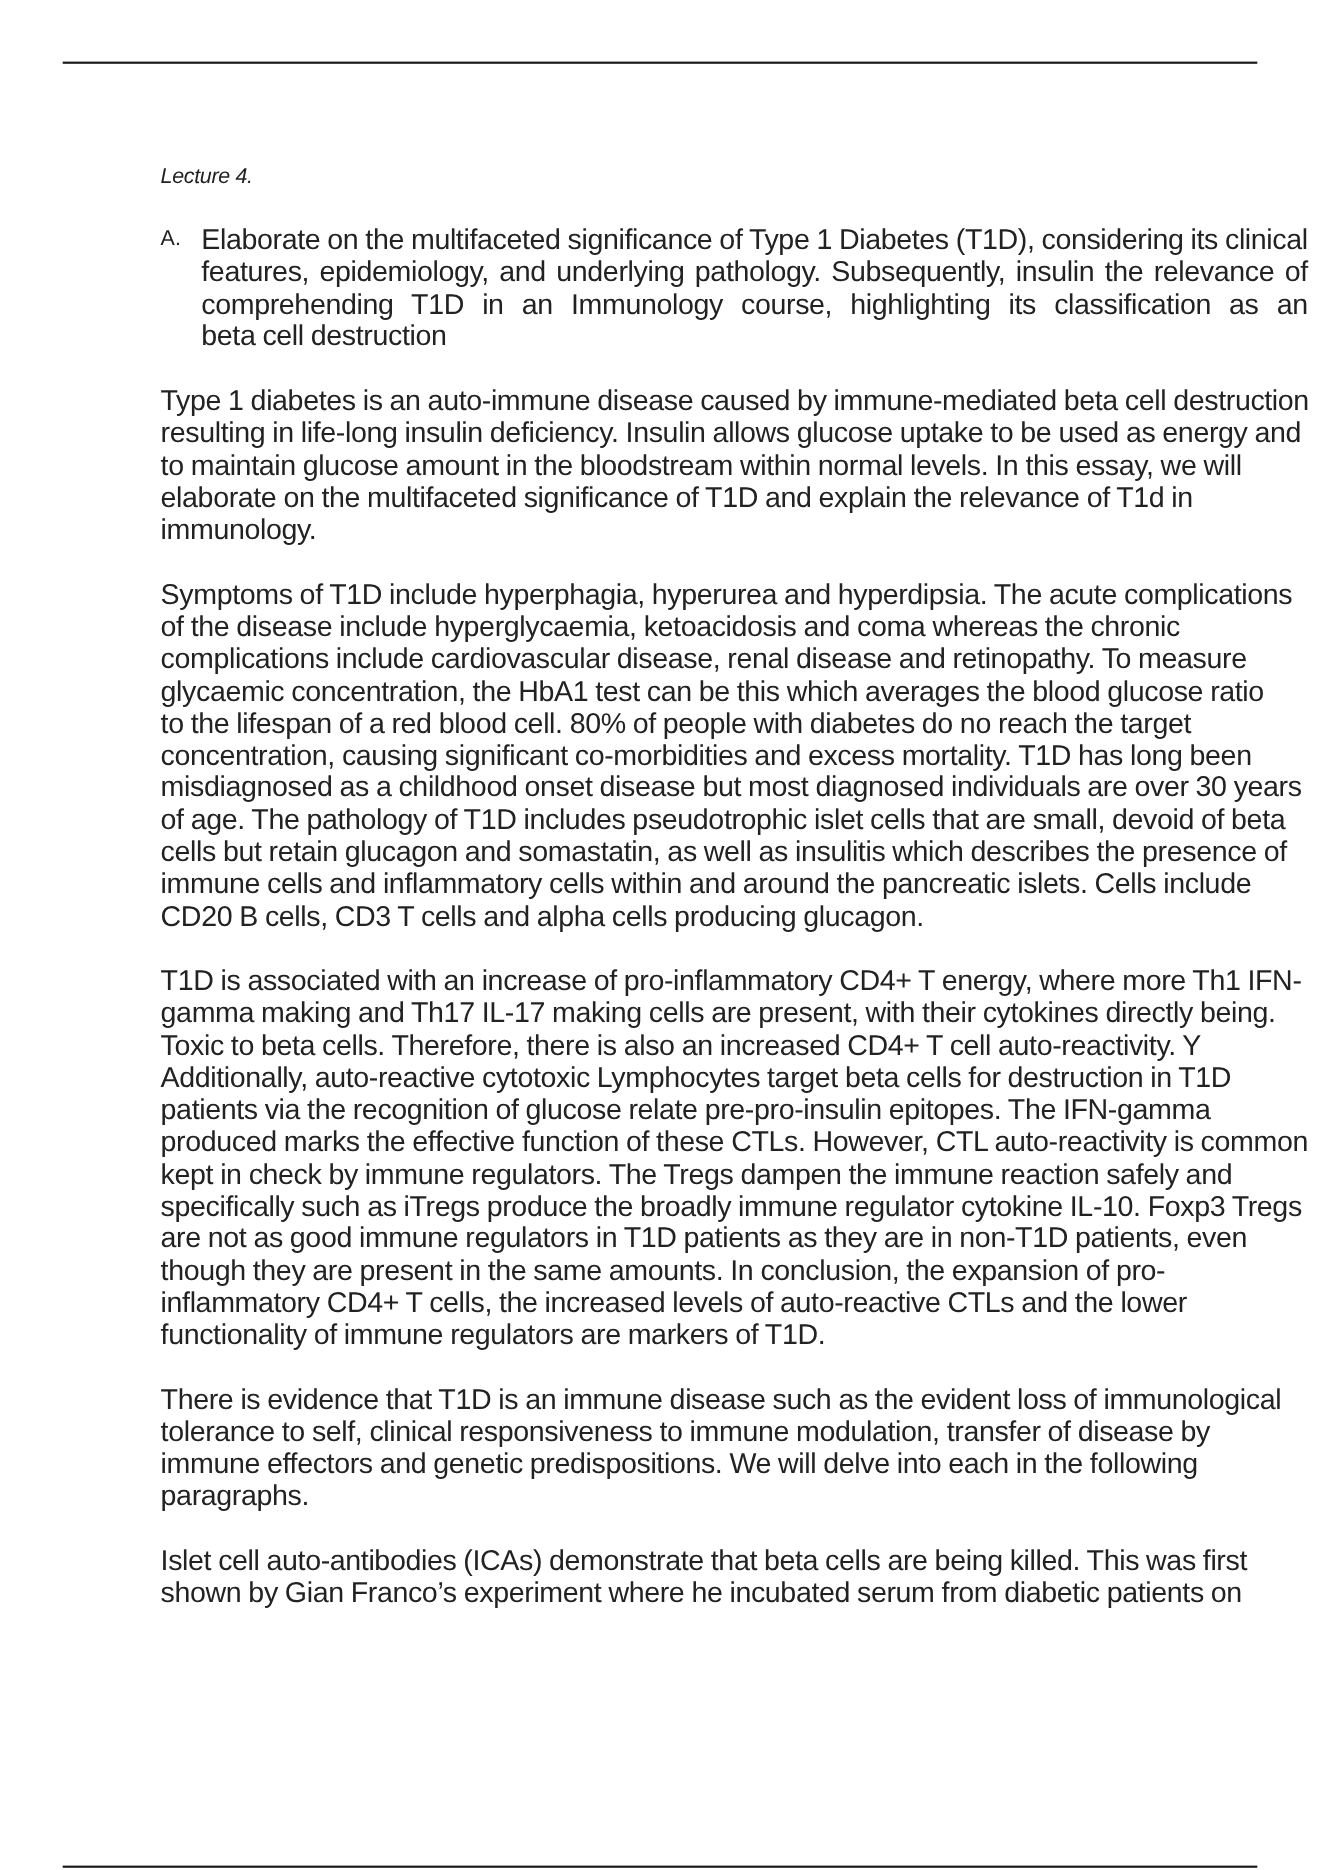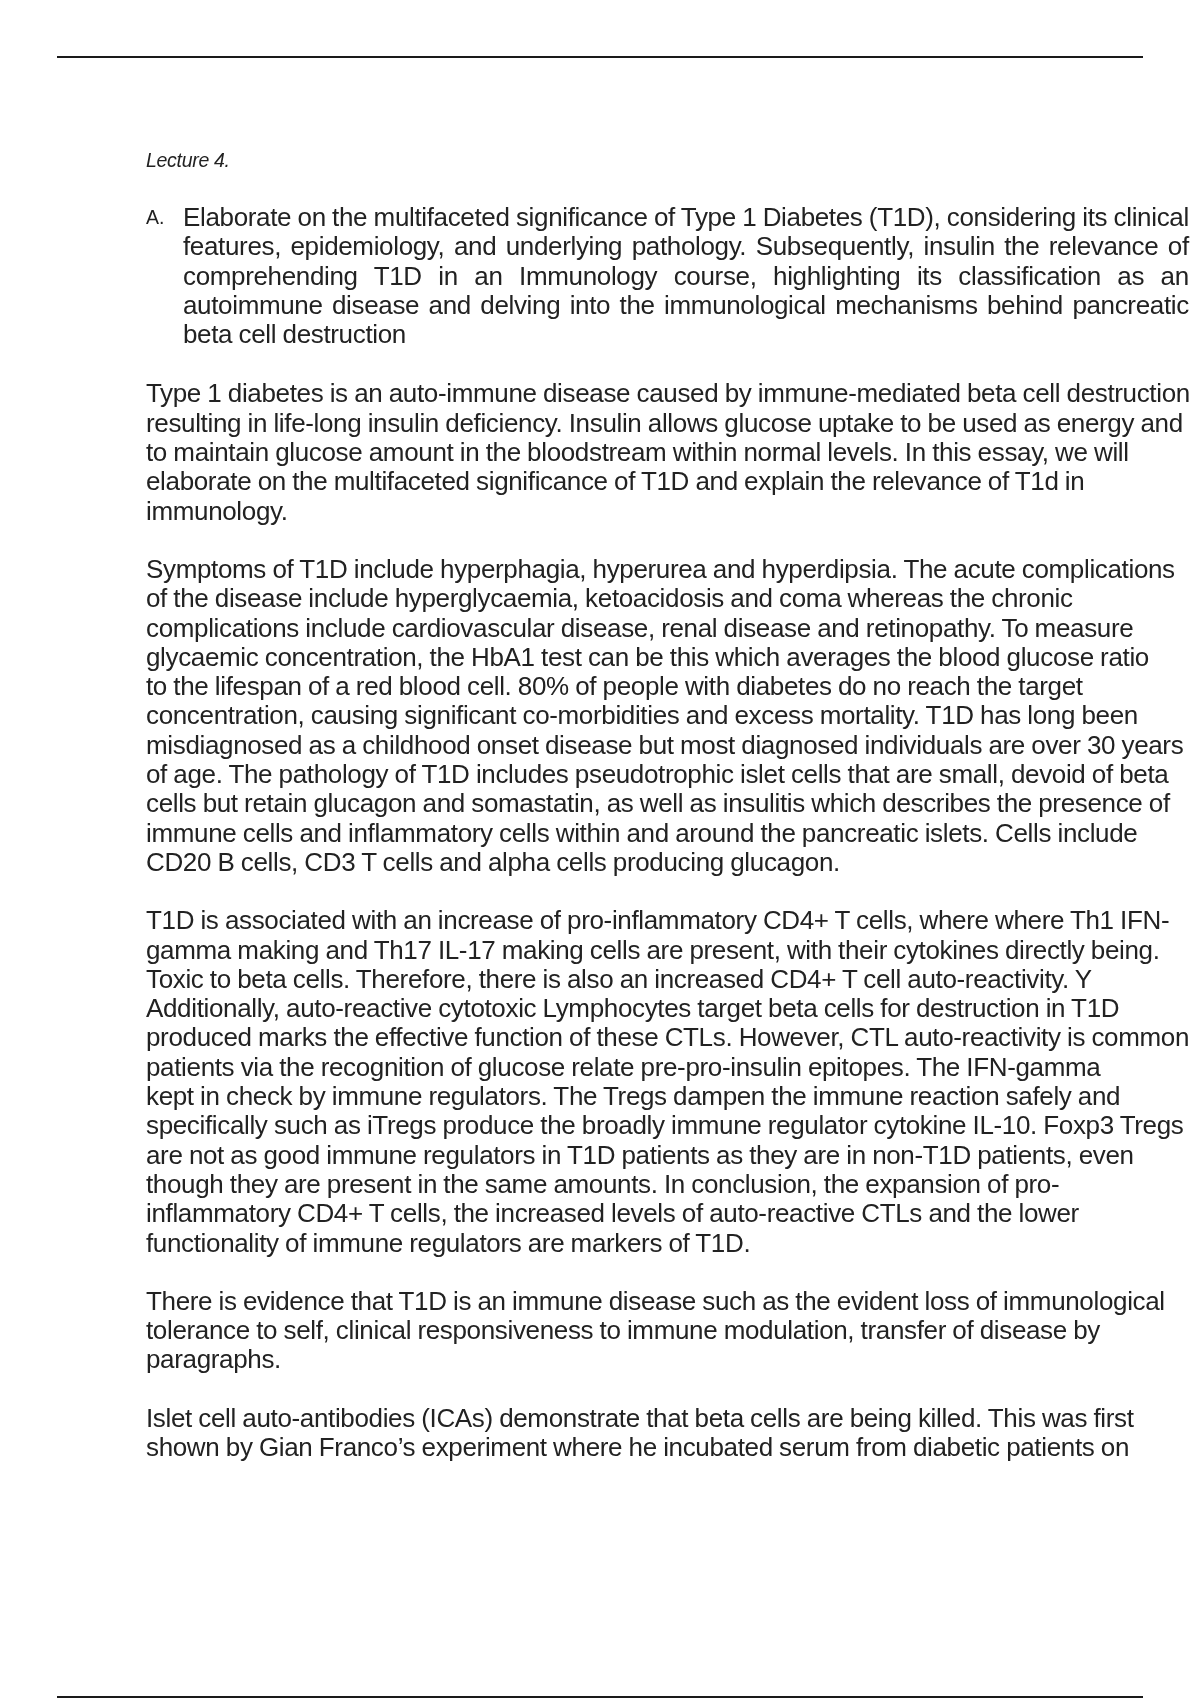--- a/index.html
+++ b/index.html
@@ -26,21 +26,20 @@
 
 <div class="content">
   <div class="lecture">Lecture 4.</div>
 
   <div class="question">
     <div class="q-label">A.</div>
     <div class="q-body" id="q-body">
         <span class="line">Elaborate on the multifaceted significance of Type 1 Diabetes (T1D), considering its clinical</span>
         <span class="line">features, epidemiology, and underlying pathology. Subsequently, insulin the relevance of</span>
         <span class="line">comprehending T1D in an Immunology course, highlighting its classification as an</span>
-        <span class="line">autoimmune disease and delving into the immunological mechanisms behind pancreatic</span>
         <span class="line last">beta cell destruction</span>
       </div>
   </div>
 
   <div id="paras">
       <div class="para">
         <span class="line">Type 1 diabetes is an auto-immune disease caused by immune-mediated beta cell destruction</span>
         <span class="line">resulting in life-long insulin deficiency. Insulin allows glucose uptake to be used as energy and</span>
         <span class="line">to maintain glucose amount in the bloodstream within normal levels. In this essay, we will</span>
         <span class="line">elaborate on the multifaceted significance of T1D and explain the relevance of T1d in</span>
@@ -53,36 +52,37 @@
         <span class="line">glycaemic concentration, the HbA1 test can be this which averages the blood glucose ratio</span>
         <span class="line">to the lifespan of a red blood cell. 80% of people with diabetes do no reach the target</span>
         <span class="line">concentration, causing significant co-morbidities and excess mortality. T1D has long been</span>
         <span class="line">misdiagnosed as a childhood onset disease but most diagnosed individuals are over 30 years</span>
         <span class="line">of age. The pathology of T1D includes pseudotrophic islet cells that are small, devoid of beta</span>
         <span class="line">cells but retain glucagon and somastatin, as well as insulitis which describes the presence of</span>
         <span class="line">immune cells and inflammatory cells within and around the pancreatic islets. Cells include</span>
         <span class="line last">CD20 B cells, CD3 T cells and alpha cells producing glucagon.</span>
       </div>
       <div class="para">
-        <span class="line">T1D is associated with an increase of pro-inflammatory CD4+ T cells, where where Th1 IFN-</span>
+        <span class="line">T1D is associated with an increase of pro-inflammatory CD4+ T energy, where more Th1 IFN-</span>
         <span class="line">gamma making and Th17 IL-17 making cells are present, with their cytokines directly being.</span>
         <span class="line">Toxic to beta cells. Therefore, there is also an increased CD4+ T cell auto-reactivity. Y</span>
         <span class="line">Additionally, auto-reactive cytotoxic Lymphocytes target beta cells for destruction in T1D</span>
+        <span class="line">patients via the recognition of glucose relate pre-pro-insulin epitopes. The IFN-gamma</span>
         <span class="line">produced marks the effective function of these CTLs. However, CTL auto-reactivity is common</span>
-        <span class="line">patients via the recognition of glucose relate pre-pro-insulin epitopes. The IFN-gamma</span>
         <span class="line">kept in check by immune regulators. The Tregs dampen the immune reaction safely and</span>
         <span class="line">specifically such as iTregs produce the broadly immune regulator cytokine IL-10. Foxp3 Tregs</span>
         <span class="line">are not as good immune regulators in T1D patients as they are in non-T1D patients, even</span>
         <span class="line">though they are present in the same amounts. In conclusion, the expansion of pro-</span>
         <span class="line">inflammatory CD4+ T cells, the increased levels of auto-reactive CTLs and the lower</span>
         <span class="line last">functionality of immune regulators are markers of T1D.</span>
       </div>
       <div class="para">
         <span class="line">There is evidence that T1D is an immune disease such as the evident loss of immunological</span>
         <span class="line">tolerance to self, clinical responsiveness to immune modulation, transfer of disease by</span>
+        <span class="line">immune effectors and genetic predispositions. We will delve into each in the following</span>
         <span class="line last">paragraphs.</span>
       </div>
       <div class="para">
         <span class="line">Islet cell auto-antibodies (ICAs) demonstrate that beta cells are being killed. This was first</span>
         <span class="line">shown by Gian Franco’s experiment where he incubated serum from diabetic patients on</span>
       </div>
     </div>
 </div>
 
 <div class="rule bottom"></div>

